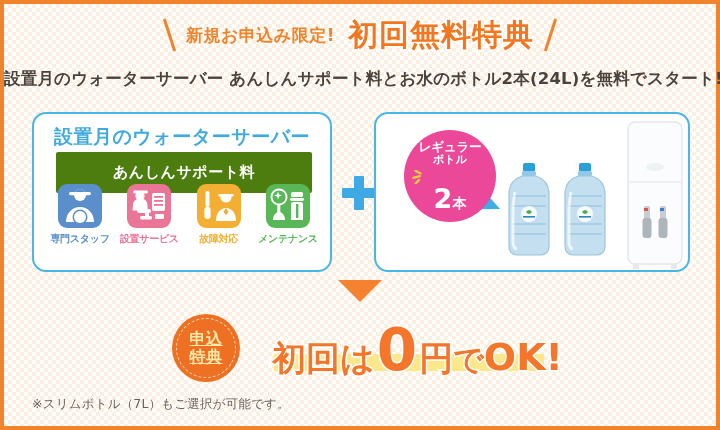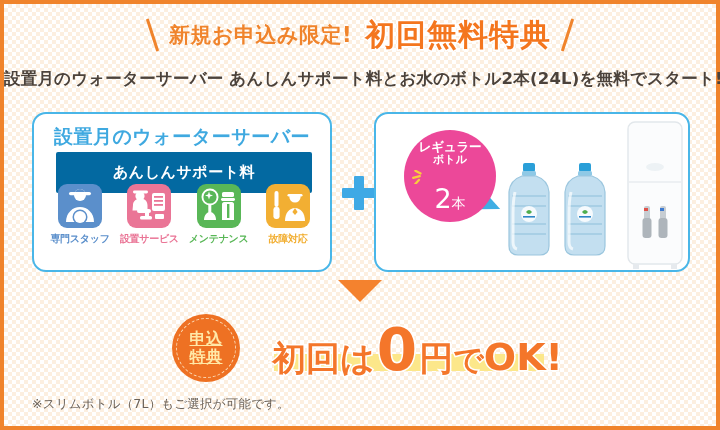--- a/index.html
+++ b/index.html
@@ -26,21 +26,21 @@
     line-height:1;
   }
   .slash{
     display:inline-block;width:3px;height:34px;background:#F0842C;
     vertical-align:middle;margin:0 10px;border-radius:1px;
   }
   .slash.l{transform:rotate(-18deg);}
   .slash.r{transform:rotate(18deg);}
   .head-a{
     display:inline-block;vertical-align:middle;
-    font-size:21px;font-weight:bold;color:#F0842C;letter-spacing:0.5px;
+    font-size:17px;font-weight:bold;color:#F0842C;letter-spacing:0.5px;
   }
   .head-b{
     display:inline-block;vertical-align:middle;margin-left:8px;
     font-size:30px;font-weight:bold;color:#F4761E;letter-spacing:1px;
     -webkit-text-stroke:3px #ffffff;paint-order:stroke fill;
     text-shadow:0 0 0 #fff;
   }
   .subtitle{
     position:absolute;left:0;top:64px;width:600px;text-align:center;
     font-size:16.5px;font-weight:bold;color:#4B423B;letter-spacing:0.2px;
@@ -56,21 +56,21 @@
   #card-right{left:370px;top:108px;width:316px;height:160px;}
 
   .card-title{
     position:absolute;left:0;top:10px;width:100%;text-align:center;
     font-size:19px;font-weight:bold;color:#3FA9E0;letter-spacing:0.5px;
     -webkit-text-stroke:2.5px #ffffff;paint-order:stroke fill;
     white-space:nowrap;
   }
   .green-bar{
     position:absolute;left:22px;top:38px;width:256px;height:41px;
-    background:#0369a1;border-radius:2px;
+    background:#4d7c0f;border-radius:2px;
     display:flex;align-items:center;justify-content:center;
   }
   .green-bar span{
     font-size:15px;font-weight:bold;color:#ffffff;letter-spacing:0.5px;
   }
 
   .icon-row{
     position:absolute;left:14px;top:70px;width:272px;
     display:flex;justify-content:space-between;
   }
@@ -97,21 +97,21 @@
 
   
   .bubble{
     position:absolute;left:28px;top:16px;width:92px;height:92px;
     background:#ec4899;border-radius:50%;
     display:flex;flex-direction:column;align-items:center;justify-content:center;
     color:#ffffff;
   }
   .bubble .b1{font-size:12.5px;font-weight:bold;line-height:1.15;letter-spacing:-0.2px;}
   .bubble .b2{font-size:11px;font-weight:bold;line-height:1.15;}
-  .bubble .b3{font-size:27px;font-weight:normal;line-height:1;margin-top:18px;}
+  .bubble .b3{font-size:27px;font-weight:bold;line-height:1;margin-top:18px;}
   .bubble .b3 small{font-size:14px;}
   .bubble-tail{
     position:absolute;left:105px;top:82px;width:0;height:0;
     border-left:20px solid #3FAEE4;
     border-top:9px solid transparent;
     border-bottom:9px solid transparent;
     transform:rotate(24deg);
   }
   .sparkle{position:absolute;left:36px;top:56px;}
 
@@ -215,51 +215,51 @@
             <rect x="27" y="12" width="9" height="1.8" fill="#EA7596"></rect>
             <rect x="27" y="16" width="9" height="1.8" fill="#EA7596"></rect>
             <rect x="27" y="20" width="9" height="1.8" fill="#EA7596"></rect>
             <rect x="28" y="30" width="9" height="5" rx="1" fill="#fff"></rect>
           </svg>
         </div>
         <div class="icon-label" style="color:#EA7596">設置サービス</div>
       </div>
 
       <div class="icon-cell">
+        <div class="tile" style="background:#F2AF33">
+          <svg width="44" height="44" viewBox="0 0 44 44">
+            <rect x="8.5" y="7" width="4" height="16" rx="2" fill="#fff"></rect>
+            <rect x="7.4" y="23" width="6.2" height="12" rx="2.4" fill="#fff"></rect>
+            <circle cx="29" cy="13" r="5.6" fill="#fff"></circle>
+            <path d="M22.5 11 a6.5 6.5 0 0 1 13 0z" fill="#F2AF33"></path>
+            <rect x="21.5" y="10" width="15" height="2.6" rx="1.3" fill="#fff"></rect>
+            <path d="M19 37 c0-8 4.5-13 10-13 s10 5 10 13z" fill="#fff"></path>
+            <path d="M29 24 l-2.6 4 2.6 3 2.6-3z" fill="#F2AF33"></path>
+          </svg>
+        </div>
+        <div class="icon-label" style="color:#F2AF33">故障対応</div>
+      </div>
+
+      <div class="icon-cell">
         <div class="tile" style="background:#59B757">
           <svg width="44" height="44" viewBox="0 0 44 44">
             <circle cx="13" cy="13" r="8.5" fill="#fff"></circle>
             <circle cx="13" cy="13" r="6.6" fill="#59B757"></circle>
             <path d="M12 7.5 l1 3 3 1 -3 1 -1 3 -1-3 -3-1 3-1z" fill="#fff"></path>
             <rect x="11.3" y="20" width="3" height="13" rx="1.4" fill="#fff"></rect>
             <path d="M7 36 c0-5 3-8 6-8 s6 3 6 8z" fill="#fff"></path>
             <rect x="25" y="8" width="12" height="5" rx="1.6" fill="#fff"></rect>
             <rect x="24" y="14" width="14" height="3" rx="1.4" fill="#fff"></rect>
             <path d="M25 36 l0-16 c0-1 1-2 2-2 h8 c1 0 2 1 2 2 l0 16z" fill="#fff"></path>
             <rect x="30" y="20" width="2.4" height="14" fill="#59B757"></rect>
           </svg>
         </div>
         <div class="icon-label" style="color:#59B757">メンテナンス</div>
       </div>
 
-      <div class="icon-cell">
-        <div class="tile" style="background:#F2AF33">
-          <svg width="44" height="44" viewBox="0 0 44 44">
-            <rect x="8.5" y="7" width="4" height="16" rx="2" fill="#fff"></rect>
-            <rect x="7.4" y="23" width="6.2" height="12" rx="2.4" fill="#fff"></rect>
-            <circle cx="29" cy="13" r="5.6" fill="#fff"></circle>
-            <path d="M22.5 11 a6.5 6.5 0 0 1 13 0z" fill="#F2AF33"></path>
-            <rect x="21.5" y="10" width="15" height="2.6" rx="1.3" fill="#fff"></rect>
-            <path d="M19 37 c0-8 4.5-13 10-13 s10 5 10 13z" fill="#fff"></path>
-            <path d="M29 24 l-2.6 4 2.6 3 2.6-3z" fill="#F2AF33"></path>
-          </svg>
-        </div>
-        <div class="icon-label" style="color:#F2AF33">故障対応</div>
-      </div>
-
     </div>
   </div>
 
   <div id="plus"></div>
 
   <div class="card" id="card-right">
 
     <div class="bubble-tail"></div>
     <div class="bubble">
       <span class="b1">レギュラー</span>

